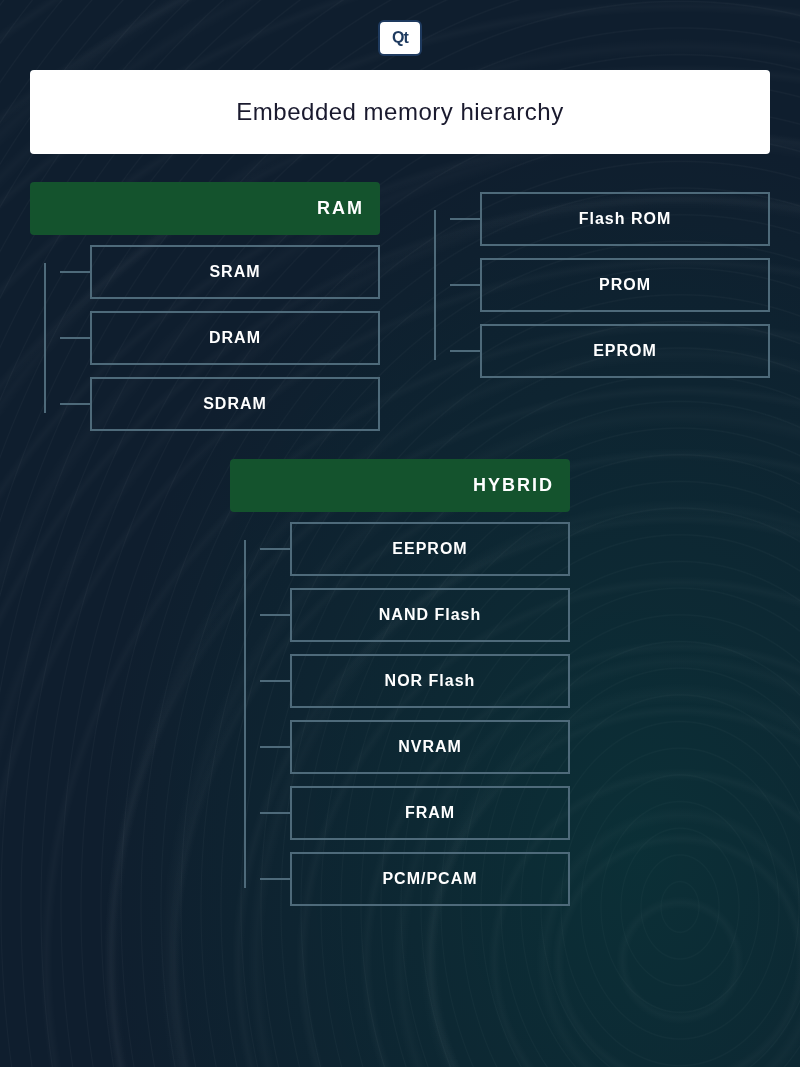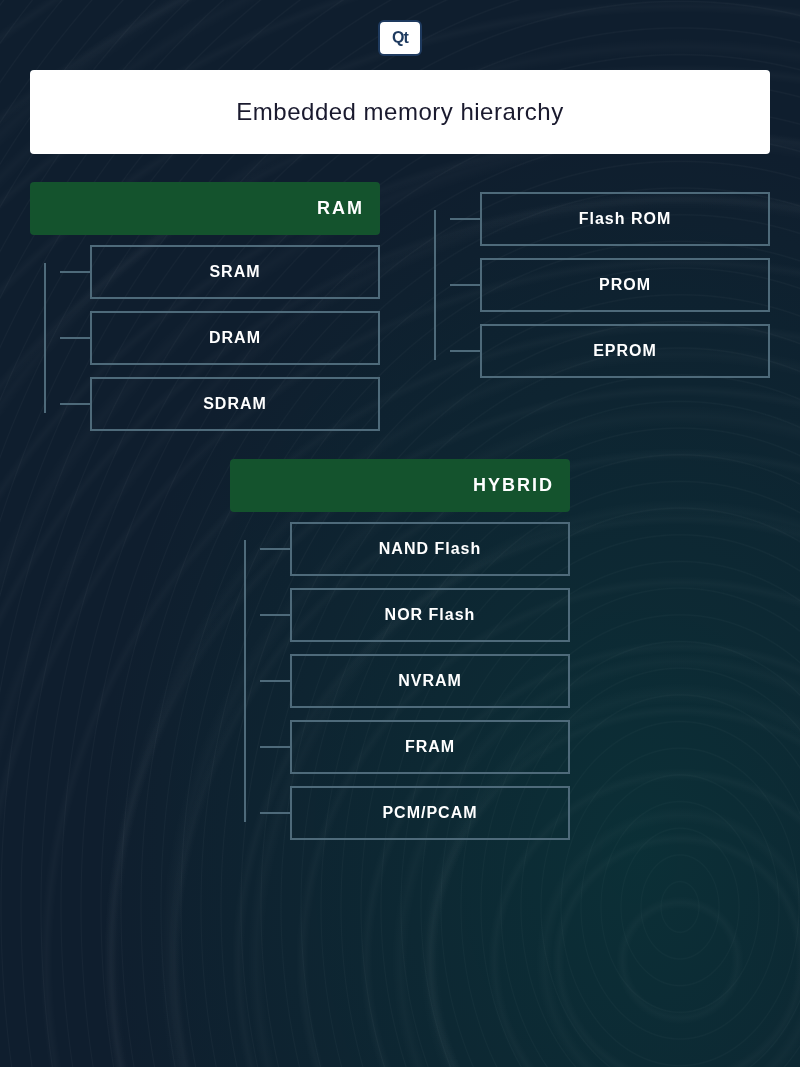--- a/index.html
+++ b/index.html
@@ -264,20 +264,24 @@
 
   <div class="hybrid-section">
     <div class="hybrid-header-wrap">
       <div class="green-header">HYBRID</div>
     </div>
     <div class="hybrid-tree">
       <div class="hybrid-tree-connector"></div>
       <div class="hybrid-items">
         <div class="tree-item-row">
           <div class="tick"></div>
+          <div class="item-box">EEPROM</div>
+        </div>
+        <div class="tree-item-row">
+          <div class="tick"></div>
           <div class="item-box">NAND Flash</div>
         </div>
         <div class="tree-item-row">
           <div class="tick"></div>
           <div class="item-box">NOR Flash</div>
         </div>
         <div class="tree-item-row">
           <div class="tick"></div>
           <div class="item-box">NVRAM</div>
         </div>

